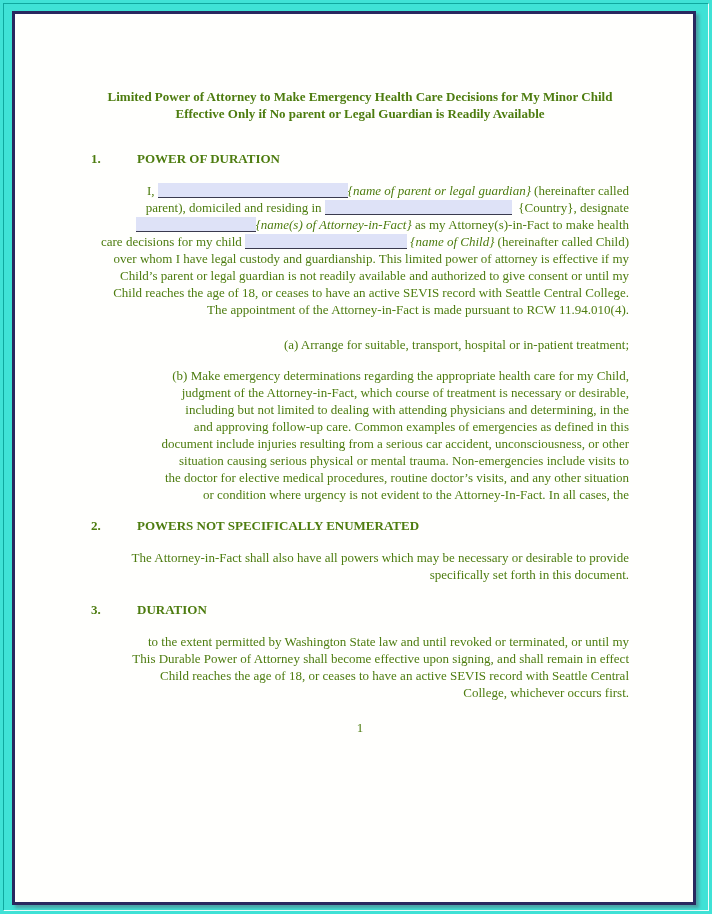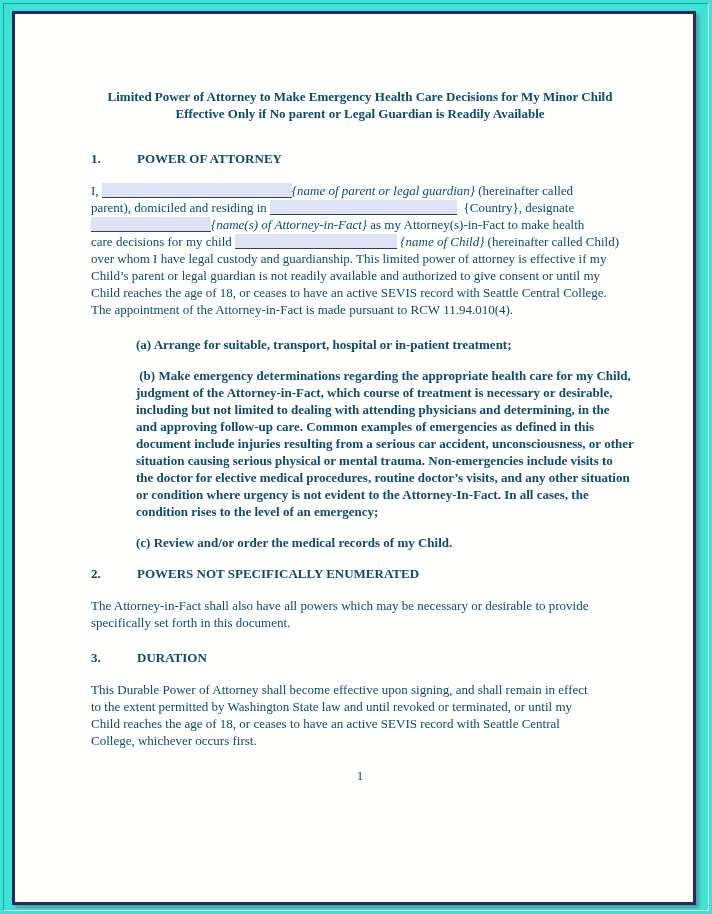--- a/index.html
+++ b/index.html
@@ -14,30 +14,30 @@
     border-color:#0fa89e #f0fffd #f0fffd #0fa89e;
     pointer-events:none;
   }
   .page{
     position:absolute;left:12px;top:11px;right:16px;bottom:9px;
     background:#fffffd;
     border:3px solid #29285f;
     box-shadow:3px 3px 3px rgba(90,95,115,.5);
     box-sizing:border-box;
     padding:74px 64px 0 76px;
-    color:#0c4a6e;
+    color:#4d7c0f;
     font-size:13px;line-height:17px;
   }
   .doc-title{text-align:center;font-weight:bold;margin:0 0 28px 0;}
   .sec-head{font-weight:bold;margin:0 0 15px 0;}
   .sec-num{display:inline-block;width:46px;}
   .para{margin:0 0 18px 0;}
   .para-tight{margin:0 0 14px 0;}
-  .item{margin:0 0 14px 16px;margin-left:45px;font-weight:bold;}
-  .ln{white-space:pre;}
+  .item{margin:0 0 14px 16px;margin-left:45px;}
+  .ln{white-space:pre;text-align:right;}
   .ln span.i{font-style:italic;}
   .ln span.bl{
     display:inline-block;height:14px;vertical-align:-3px;
     background:#dee2f7;border-bottom:1px solid #3a3a4e;
   }
   span[data-name="blank-parent-name"]{width:190px;}
   span[data-name="blank-country"]{width:187px;}
   span[data-name="blank-attorney-name"]{width:120px;}
   span[data-name="blank-child-name"]{width:162px;}
   .page-number{text-align:center;margin-top:14px;}
@@ -48,21 +48,21 @@
 <div class="groove" data-name="outer-frame-groove"></div>
 
 <div class="page" data-name="document-page">
 
   <div class="doc-title" data-name="document-title">
     <div data-name="title-line-1">Limited Power of Attorney to Make Emergency Health Care Decisions for My Minor Child</div>
     <div data-name="title-line-2">Effective Only if No parent or Legal Guardian is Readily Available</div>
   </div>
 
   <div class="sec-head" data-name="section-1-heading">
-    <span class="sec-num" data-name="section-1-number">1.</span><span data-name="section-1-title">POWER OF ATTORNEY</span>
+    <span class="sec-num" data-name="section-1-number">1.</span><span data-name="section-1-title">POWER OF DURATION</span>
   </div>
 
   <div class="para" data-name="paragraph-appointment">
       <div class="ln" data-name="text-line"><span class="t" data-name="text-run">I, </span><span class="bl" data-name="blank-parent-name"></span><span class="i" data-name="field-hint">{name of parent or legal guardian}</span><span class="t" data-name="text-run"> (hereinafter called</span></div>
       <div class="ln" data-name="text-line"><span class="t" data-name="text-run">parent), domiciled and residing in </span><span class="bl" data-name="blank-country"></span><span class="t" data-name="text-run">  {Country}, designate</span></div>
       <div class="ln" data-name="text-line"><span class="bl" data-name="blank-attorney-name"></span><span class="i" data-name="field-hint">{name(s) of Attorney-in-Fact}</span><span class="t" data-name="text-run"> as my Attorney(s)-in-Fact to make health</span></div>
       <div class="ln" data-name="text-line"><span class="t" data-name="text-run">care decisions for my child </span><span class="bl" data-name="blank-child-name"></span><span class="i" data-name="field-hint"> {name of Child}</span><span class="t" data-name="text-run"> (hereinafter called Child)</span></div>
       <div class="ln" data-name="text-line"><span class="t" data-name="text-run">over whom I have legal custody and guardianship. This limited power of attorney is effective if my</span></div>
       <div class="ln" data-name="text-line"><span class="t" data-name="text-run">Child’s parent or legal guardian is not readily available and authorized to give consent or until my</span></div>
       <div class="ln" data-name="text-line"><span class="t" data-name="text-run">Child reaches the age of 18, or ceases to have an active SEVIS record with Seattle Central College.</span></div>
@@ -75,41 +75,37 @@
     </div>
   <div class="item" data-name="list-item-b">
       <div class="ln" data-name="text-line"><span class="t" data-name="text-run"> (b) Make emergency determinations regarding the appropriate health care for my Child,</span></div>
       <div class="ln" data-name="text-line"><span class="t" data-name="text-run">judgment of the Attorney-in-Fact, which course of treatment is necessary or desirable,</span></div>
       <div class="ln" data-name="text-line"><span class="t" data-name="text-run">including but not limited to dealing with attending physicians and determining, in the</span></div>
       <div class="ln" data-name="text-line"><span class="t" data-name="text-run">and approving follow-up care. Common examples of emergencies as defined in this</span></div>
       <div class="ln" data-name="text-line"><span class="t" data-name="text-run">document include injuries resulting from a serious car accident, unconsciousness, or other</span></div>
       <div class="ln" data-name="text-line"><span class="t" data-name="text-run">situation causing serious physical or mental trauma. Non-emergencies include visits to</span></div>
       <div class="ln" data-name="text-line"><span class="t" data-name="text-run">the doctor for elective medical procedures, routine doctor’s visits, and any other situation</span></div>
       <div class="ln" data-name="text-line"><span class="t" data-name="text-run">or condition where urgency is not evident to the Attorney-In-Fact. In all cases, the</span></div>
-      <div class="ln" data-name="text-line"><span class="t" data-name="text-run">condition rises to the level of an emergency;</span></div>
-    </div>
-  <div class="item" data-name="list-item-c">
-      <div class="ln" data-name="text-line"><span class="t" data-name="text-run">(c) Review and/or order the medical records of my Child.</span></div>
     </div>
 
   <div class="sec-head" data-name="section-2-heading">
     <span class="sec-num" data-name="section-2-number">2.</span><span data-name="section-2-title">POWERS NOT SPECIFICALLY ENUMERATED</span>
   </div>
 
   <div class="para" data-name="paragraph-powers-not-enumerated">
       <div class="ln" data-name="text-line"><span class="t" data-name="text-run">The Attorney-in-Fact shall also have all powers which may be necessary or desirable to provide</span></div>
       <div class="ln" data-name="text-line"><span class="t" data-name="text-run">specifically set forth in this document.</span></div>
     </div>
 
   <div class="sec-head" data-name="section-3-heading">
     <span class="sec-num" data-name="section-3-number">3.</span><span data-name="section-3-title">DURATION</span>
   </div>
 
   <div class="para" data-name="paragraph-duration">
+      <div class="ln" data-name="text-line"><span class="t" data-name="text-run">to the extent permitted by Washington State law and until revoked or terminated, or until my</span></div>
       <div class="ln" data-name="text-line"><span class="t" data-name="text-run">This Durable Power of Attorney shall become effective upon signing, and shall remain in effect</span></div>
-      <div class="ln" data-name="text-line"><span class="t" data-name="text-run">to the extent permitted by Washington State law and until revoked or terminated, or until my</span></div>
       <div class="ln" data-name="text-line"><span class="t" data-name="text-run">Child reaches the age of 18, or ceases to have an active SEVIS record with Seattle Central</span></div>
       <div class="ln" data-name="text-line"><span class="t" data-name="text-run">College, whichever occurs first.</span></div>
     </div>
 
   <div class="page-number" data-name="page-number">1</div>
 
 </div>
 
 </body></html>

